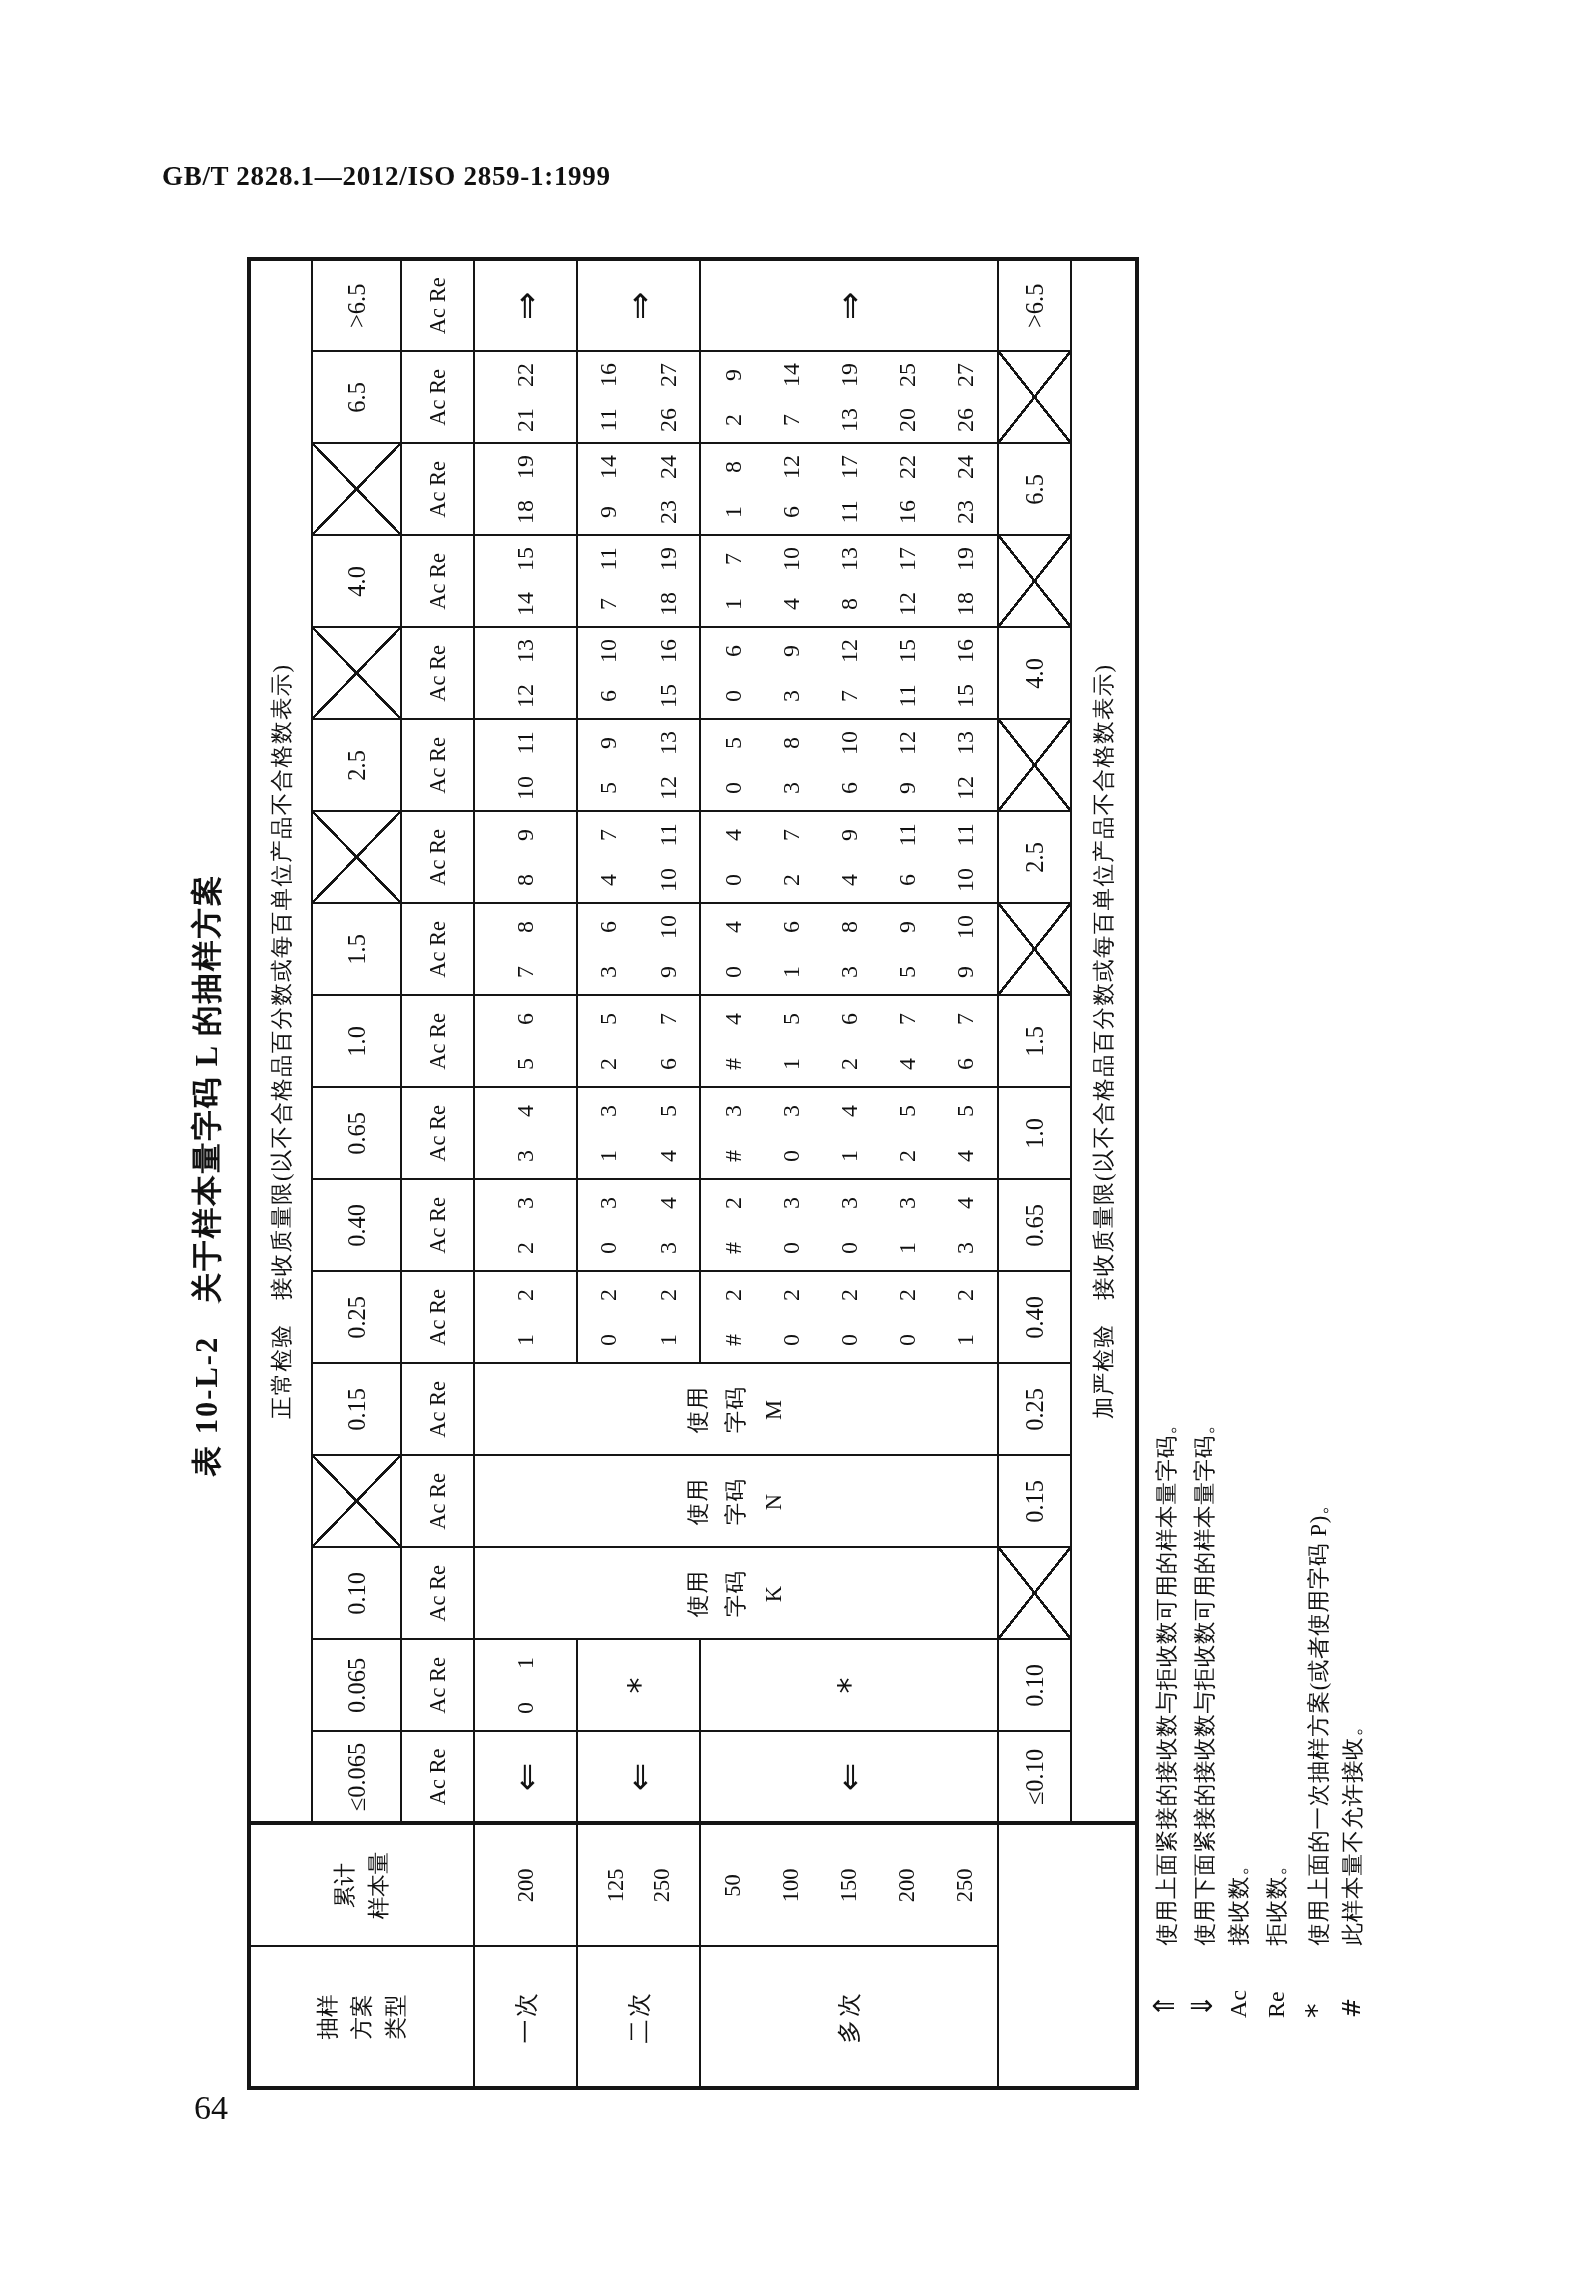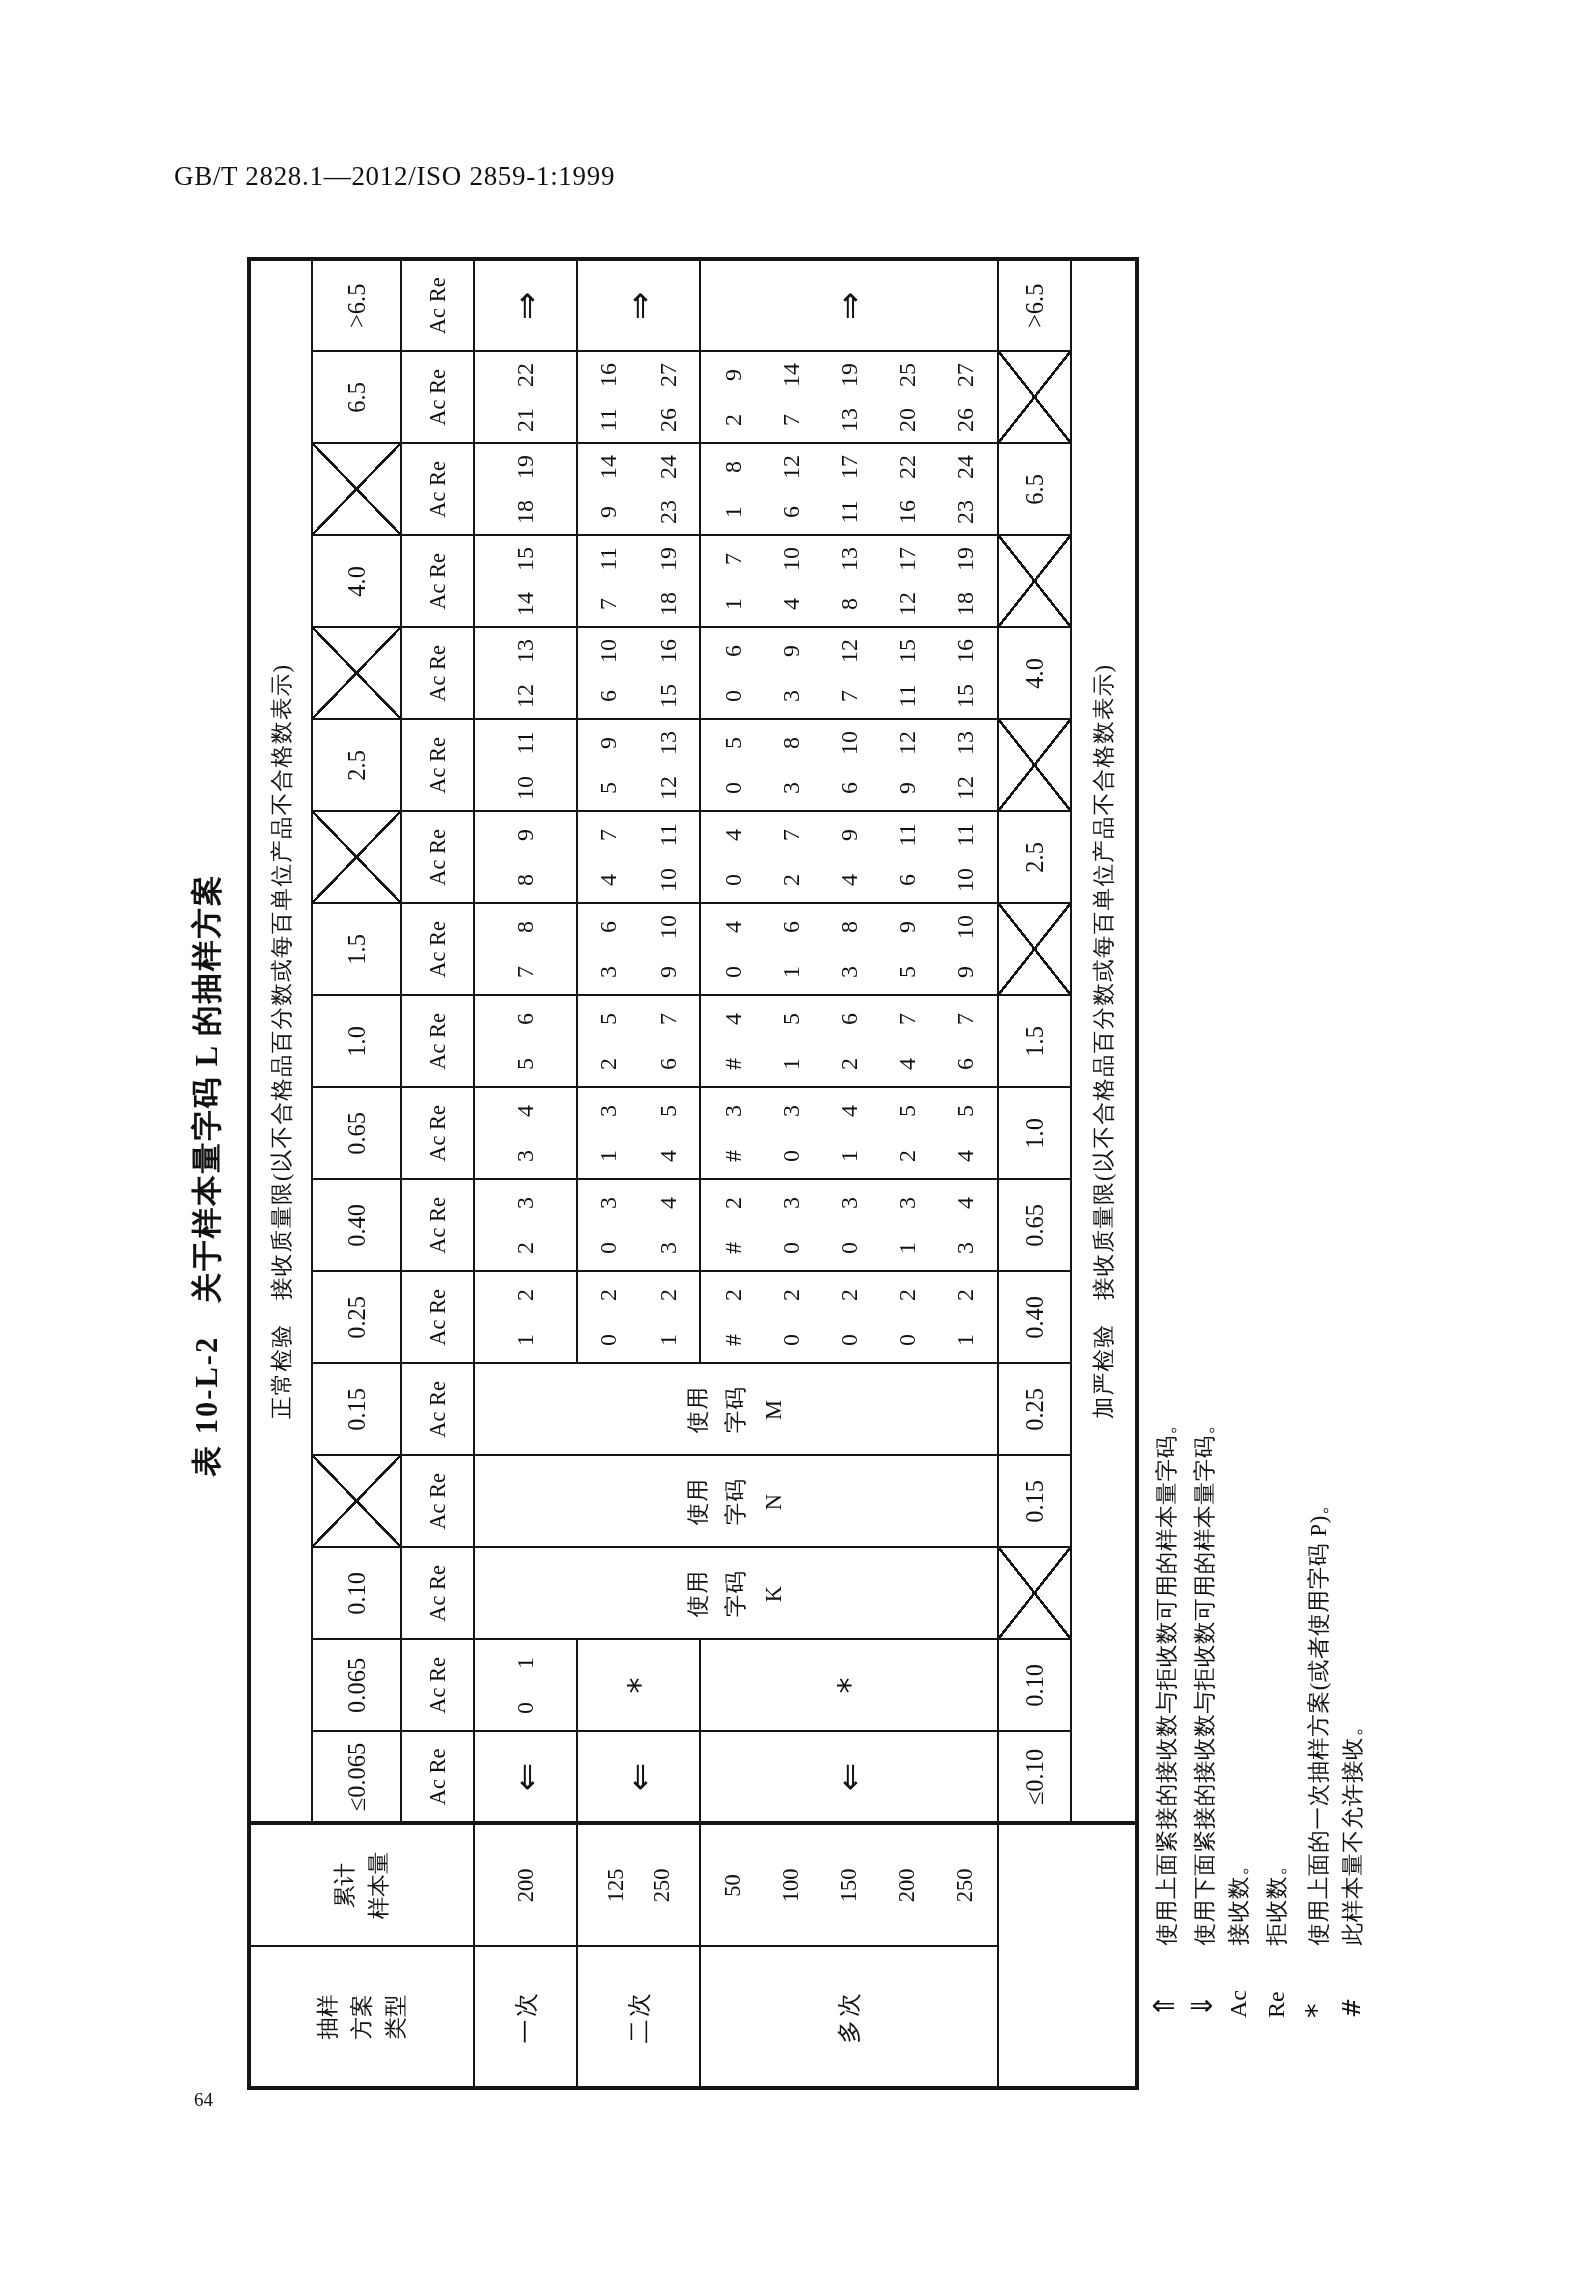--- a/index.html
+++ b/index.html
@@ -2,22 +2,22 @@
 <html style="font-size:10.6px"><head>
 <meta charset="utf-8">
 <style>
   html,body{margin:0;padding:0;}
   body{
     width:1596px;height:2295px;position:relative;overflow:hidden;
     background:#ffffff;color:#111;
     font-family:"Liberation Serif","DejaVu Serif",serif;
   }
   
-  .std-ref{position:absolute;left:174px;top:161px;font-size:27px;font-weight:normal;letter-spacing:0.7px;}
-  .page-num{position:absolute;left:194px;top:2089px;font-size:19px;}
+  .std-ref{position:absolute;left:162px;top:161px;font-size:27px;font-weight:bold;letter-spacing:0.7px;}
+  .page-num{position:absolute;left:194px;top:2089px;font-size:34px;}
   
   .sheet{
     position:absolute;left:179px;top:2107px;width:1981px;height:1259px;
     transform:rotate(-90deg);transform-origin:0 0;
   }
   .tbl-title{position:absolute;left:16.6px;top:8px;width:1831px;text-align:center;
     font-size:30.5px;font-weight:bold;letter-spacing:2px;}
   table.samp{
     position:absolute;left:16.6px;top:68px;width:1831px;
     border-collapse:collapse;table-layout:fixed;

